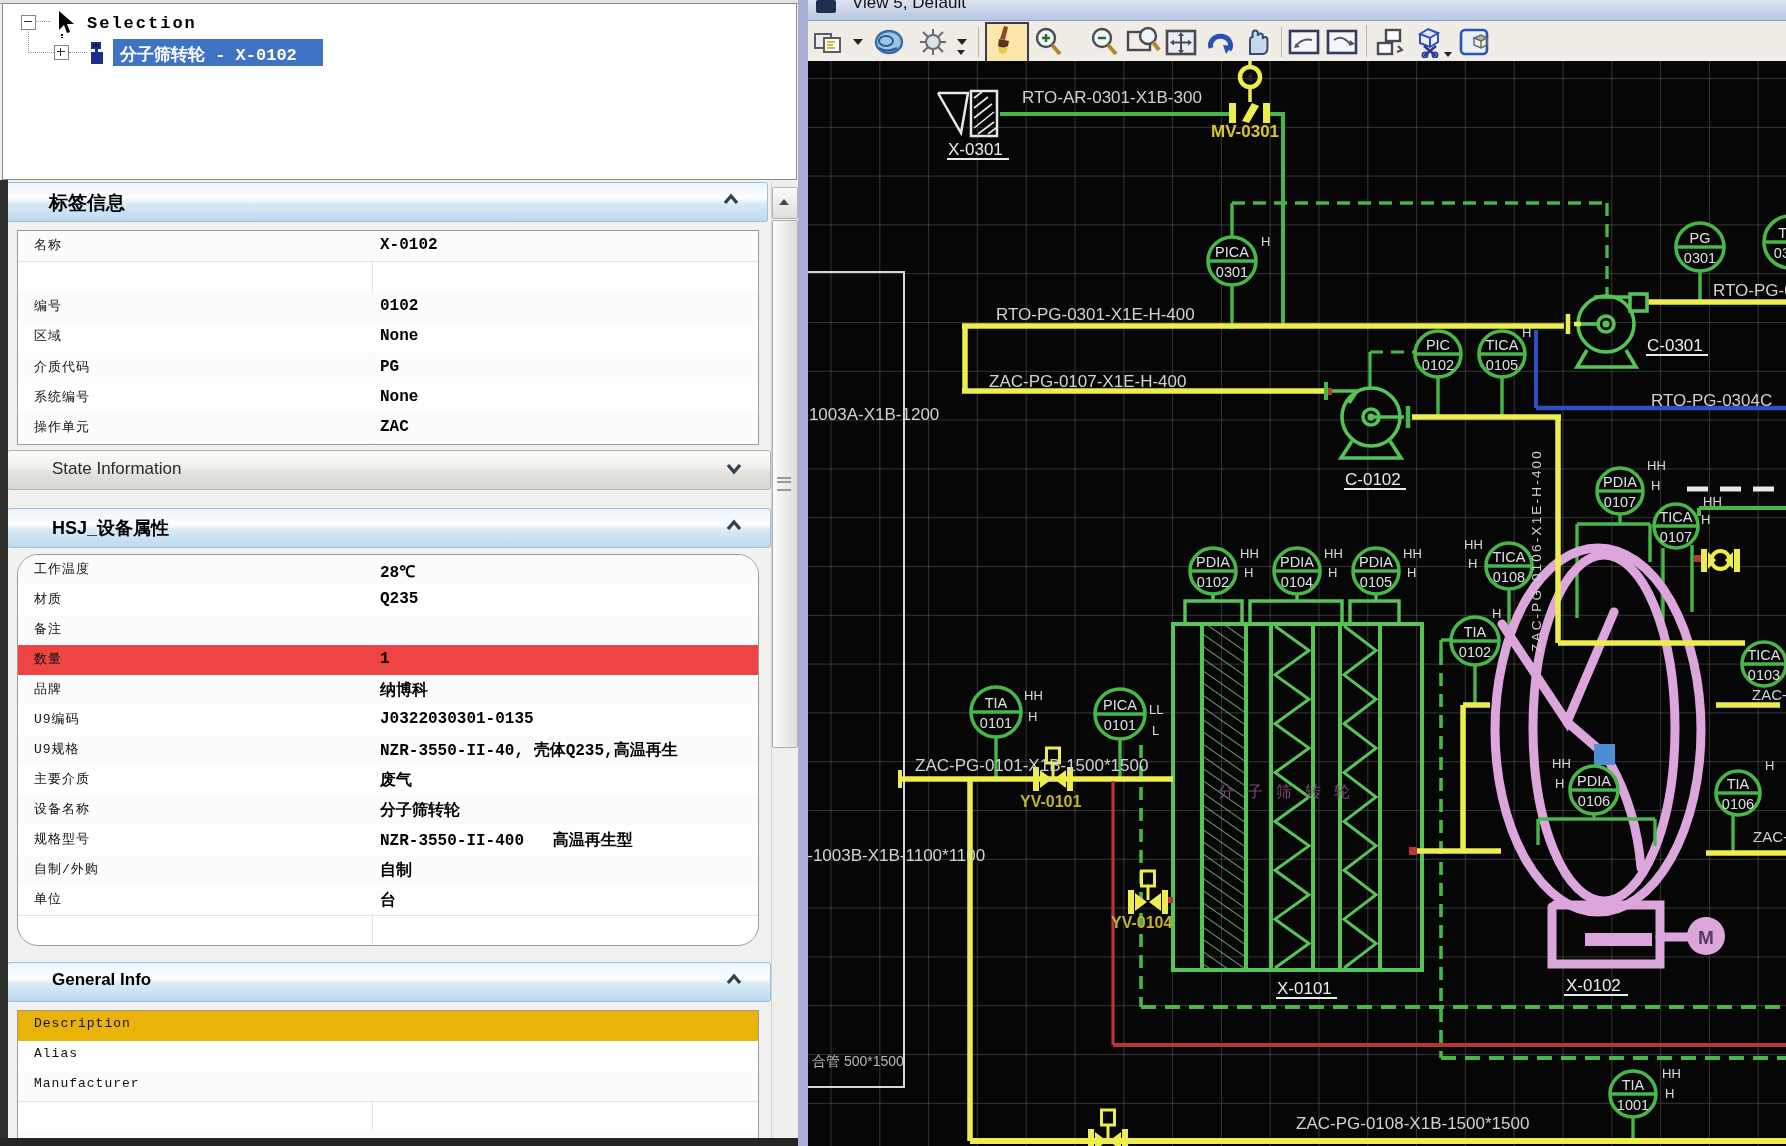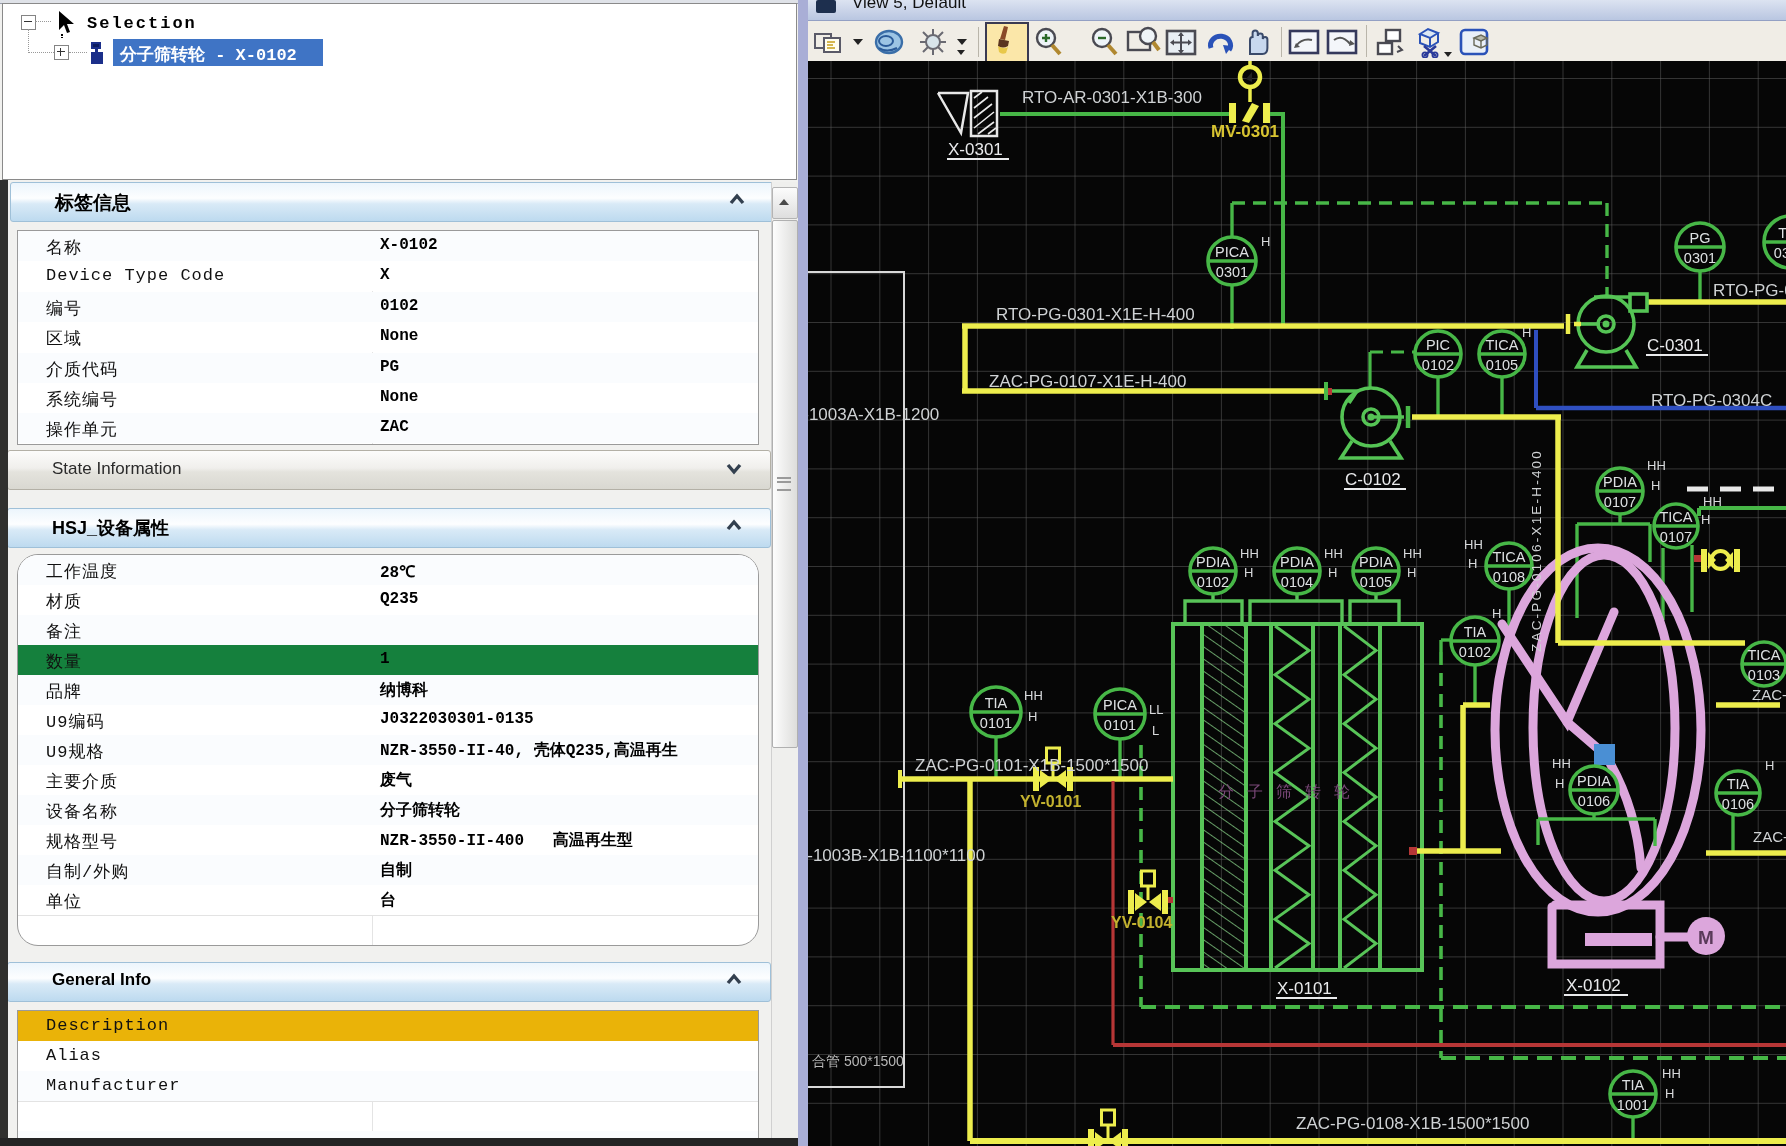--- a/index.html
+++ b/index.html
@@ -4,21 +4,21 @@
 html,body{margin:0;padding:0;}
 body{width:1786px;height:1146px;overflow:hidden;background:#a9aed6;font-family:"Liberation Sans",sans-serif;}
 .abs{position:absolute;}
 #app{position:relative;width:1786px;height:1146px;overflow:hidden;}
 #left{position:absolute;left:0;top:0;width:798px;height:1146px;background:#f1f1ef;}
 .mono{font-family:"Liberation Mono",monospace;}
 .hdrblue{background:linear-gradient(#ecf5fc 0%,#fdfeff 40%,#d9eaf7 55%,#bddaef 100%);border:1px solid #9fc0d8;border-radius:3px;}
 .hdrgray{background:linear-gradient(#fcfcfb 0%,#f0efec 45%,#e4e3dd 55%,#d9d8d1 100%);border:1px solid #b3b0a6;border-radius:3px;}
 .tbl{background:#fff;border:1px solid #9a9a9a;}
 .row{position:absolute;left:0;width:100%;height:30px;}
-.rl{position:absolute;left:28px;top:5px;font-size:17px;color:#111;font-family:"Liberation Mono",monospace;letter-spacing:1px;white-space:nowrap;}
+.rl{position:absolute;left:16px;top:5px;font-size:13px;color:#111;font-family:"Liberation Mono",monospace;letter-spacing:1px;white-space:nowrap;}
 .rv{position:absolute;left:362px;top:5px;font-size:16px;color:#000;font-weight:bold;font-family:"Liberation Mono",monospace;white-space:nowrap;}
 .sep{position:absolute;left:0;width:100%;height:1px;background:#e3e3e3;}
 .colsep{position:absolute;top:0;bottom:0;left:354px;width:1px;background:#e4e4e4;}
 .chev{position:absolute;right:28px;top:10px;width:16px;height:14px;}
 .tbtn{position:absolute;top:26px;width:32px;height:32px;}
 </style></head><body>
 <div id="app">
 <div id="left"></div>
 <div class="abs" style="left:0;top:0;width:798px;height:3px;background:#dfe2e8;border-bottom:1px solid #9aa0b0;"></div>
 <div class="abs" style="left:2px;top:3px;width:793px;height:175px;background:#fff;border:1px solid #8a8a8a;">
@@ -36,37 +36,33 @@
 <div class="abs" style="left:51px;top:41px;width:13px;height:13px;background:#fff;border:1px solid #848484;"></div>
 <div class="abs" style="left:54px;top:47px;width:8px;height:1px;background:#333;"></div>
 <div class="abs" style="left:57px;top:44px;width:1px;height:8px;background:#333;"></div>
 <svg class="abs" style="left:85px;top:36px" width="20" height="28" viewBox="0 0 20 28">
         <path d="M3 2 h10 v7 h-3 v3 h5 v12 h-12 v-12 h4 v-3 h-4 z" fill="#1b2f8a"></path>
         <path d="M5 4 h6 v3 h-6 z" fill="#0c1c60"></path>
       </svg>
 <div class="abs" style="left:110px;top:35px;width:210px;height:27px;background:#3f74c5;"></div>
 <div class="abs mono" style="left:117px;top:39px;font-size:17px;font-weight:bold;color:#fff;">分子筛转轮 - X-0102</div>
 </div>
-<div class="abs hdrblue" style="left:10px;top:182px;width:762px;height:38px;">
+<div class="abs hdrblue" style="left:4px;top:182px;width:762px;height:38px;">
       <div class="abs" style="left:44px;top:7px;font-size:19px;font-weight:bold;color:#000;">标签信息</div>
       <svg class="chev" viewBox="0 0 16 14">
         <path d="M2 10 L8 3 L14 10" fill="none" stroke="#33404f" stroke-width="3.4"></path>
       </svg>
     </div>
 <div class="abs tbl" style="left:17px;top:230px;width:740px;height:213px;overflow:hidden;">
       <div class="colsep"></div>
       <div class="row" style="top:0px;background:#fafcfe;">
         <div class="rl">名称</div>
         <div class="rv">X-0102</div>
       </div>
       <div class="sep" style="top:30px;"></div>
-      <div class="row" style="top:30px;background:#ffffff;">
-        <div class="rl">Device Type Code</div>
-        <div class="rv">X</div>
-      </div>
       <div class="sep" style="top:61px;"></div>
       <div class="row" style="top:61px;background:#fafcfe;">
         <div class="rl">编号</div>
         <div class="rv">0102</div>
       </div>
       <div class="sep" style="top:91px;"></div>
       <div class="row" style="top:91px;background:#ffffff;">
         <div class="rl">区域</div>
         <div class="rv">None</div>
       </div>
@@ -109,21 +105,21 @@
       <div class="row" style="top:30px;background:#ffffff;">
         <div class="rl">材质</div>
         <div class="rv">Q235</div>
       </div>
       <div class="sep" style="top:60px;"></div>
       <div class="row" style="top:60px;background:#fafcfe;">
         <div class="rl">备注</div>
         <div class="rv"></div>
       </div>
       <div class="sep" style="top:90px;"></div>
-      <div class="row" style="top:90px;background:#15803d;">
+      <div class="row" style="top:90px;background:#ef4444;">
         <div class="rl">数量</div>
         <div class="rv">1</div>
       </div>
       <div class="sep" style="top:120px;"></div>
       <div class="row" style="top:120px;background:#fafcfe;">
         <div class="rl">品牌</div>
         <div class="rv">纳博科</div>
       </div>
       <div class="sep" style="top:150px;"></div>
       <div class="row" style="top:150px;background:#ffffff;">

